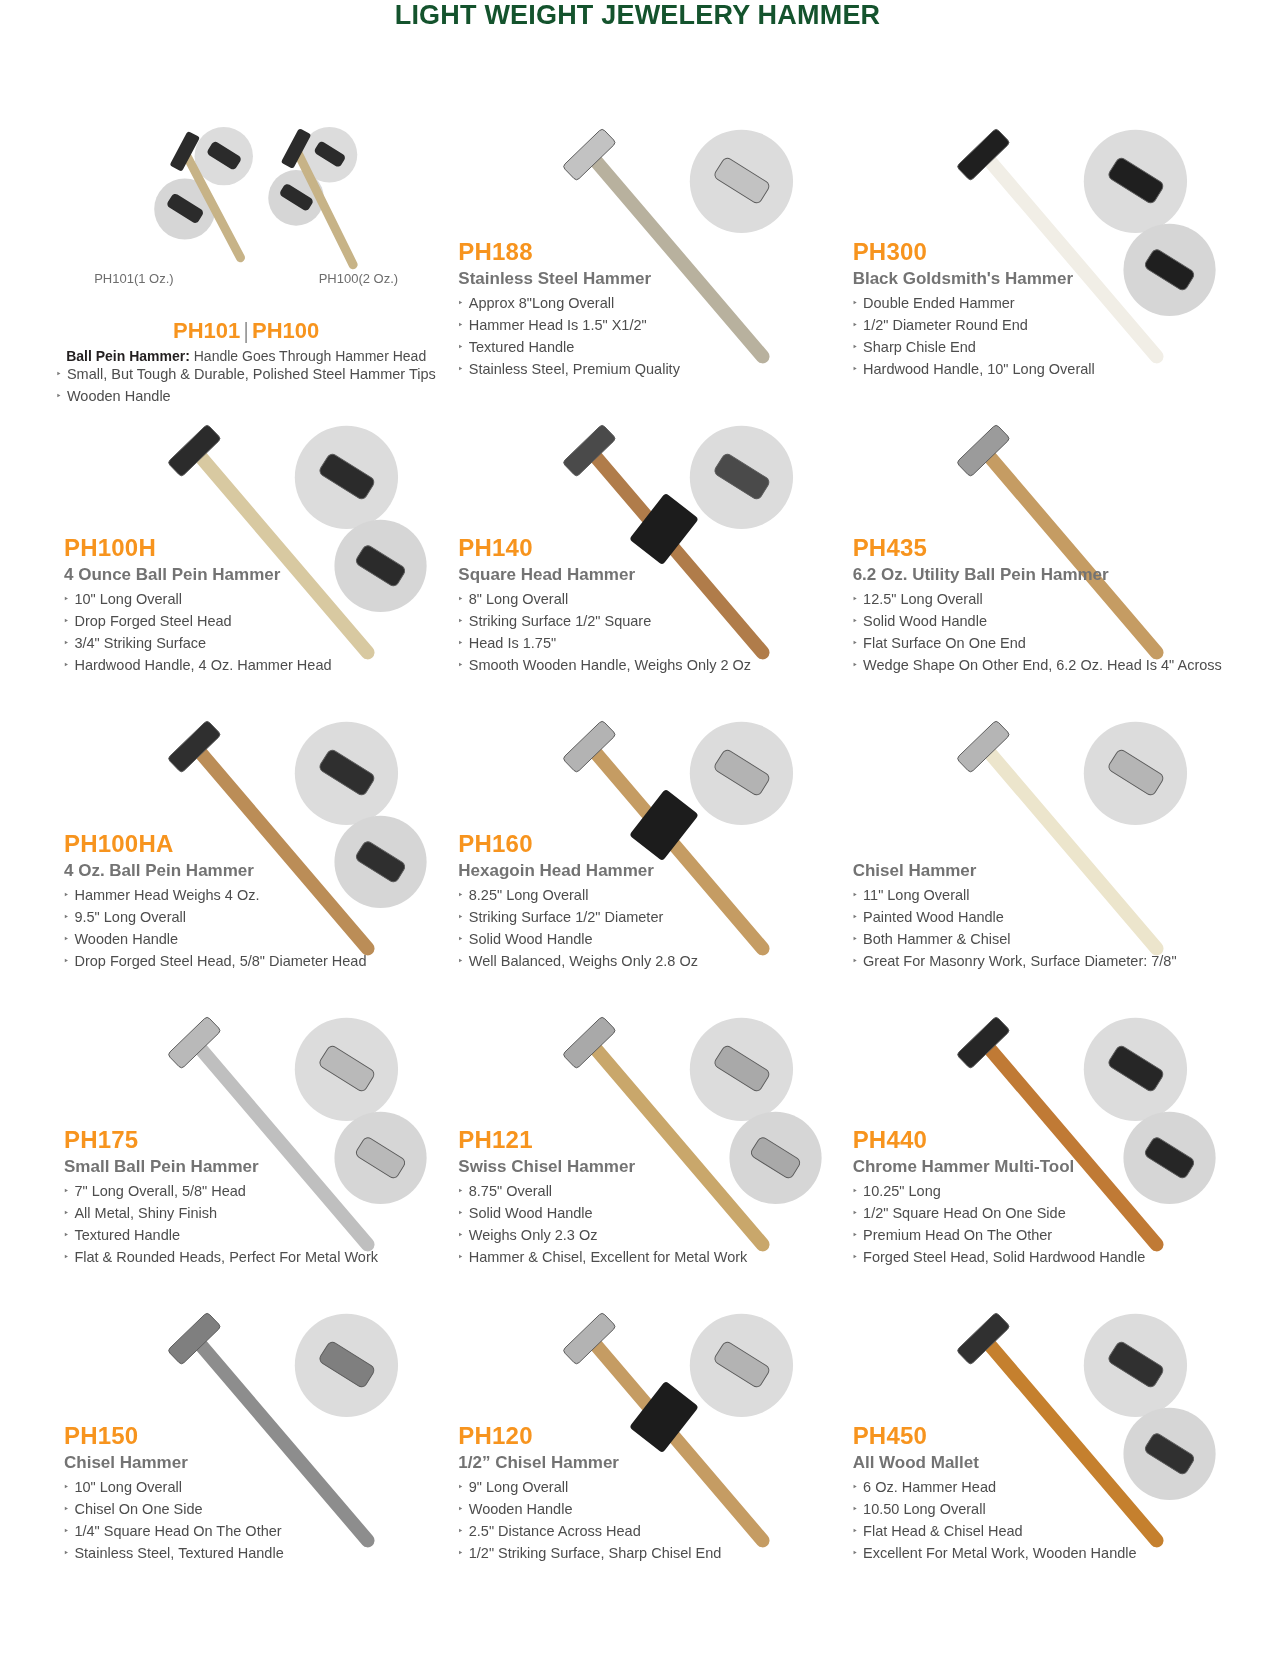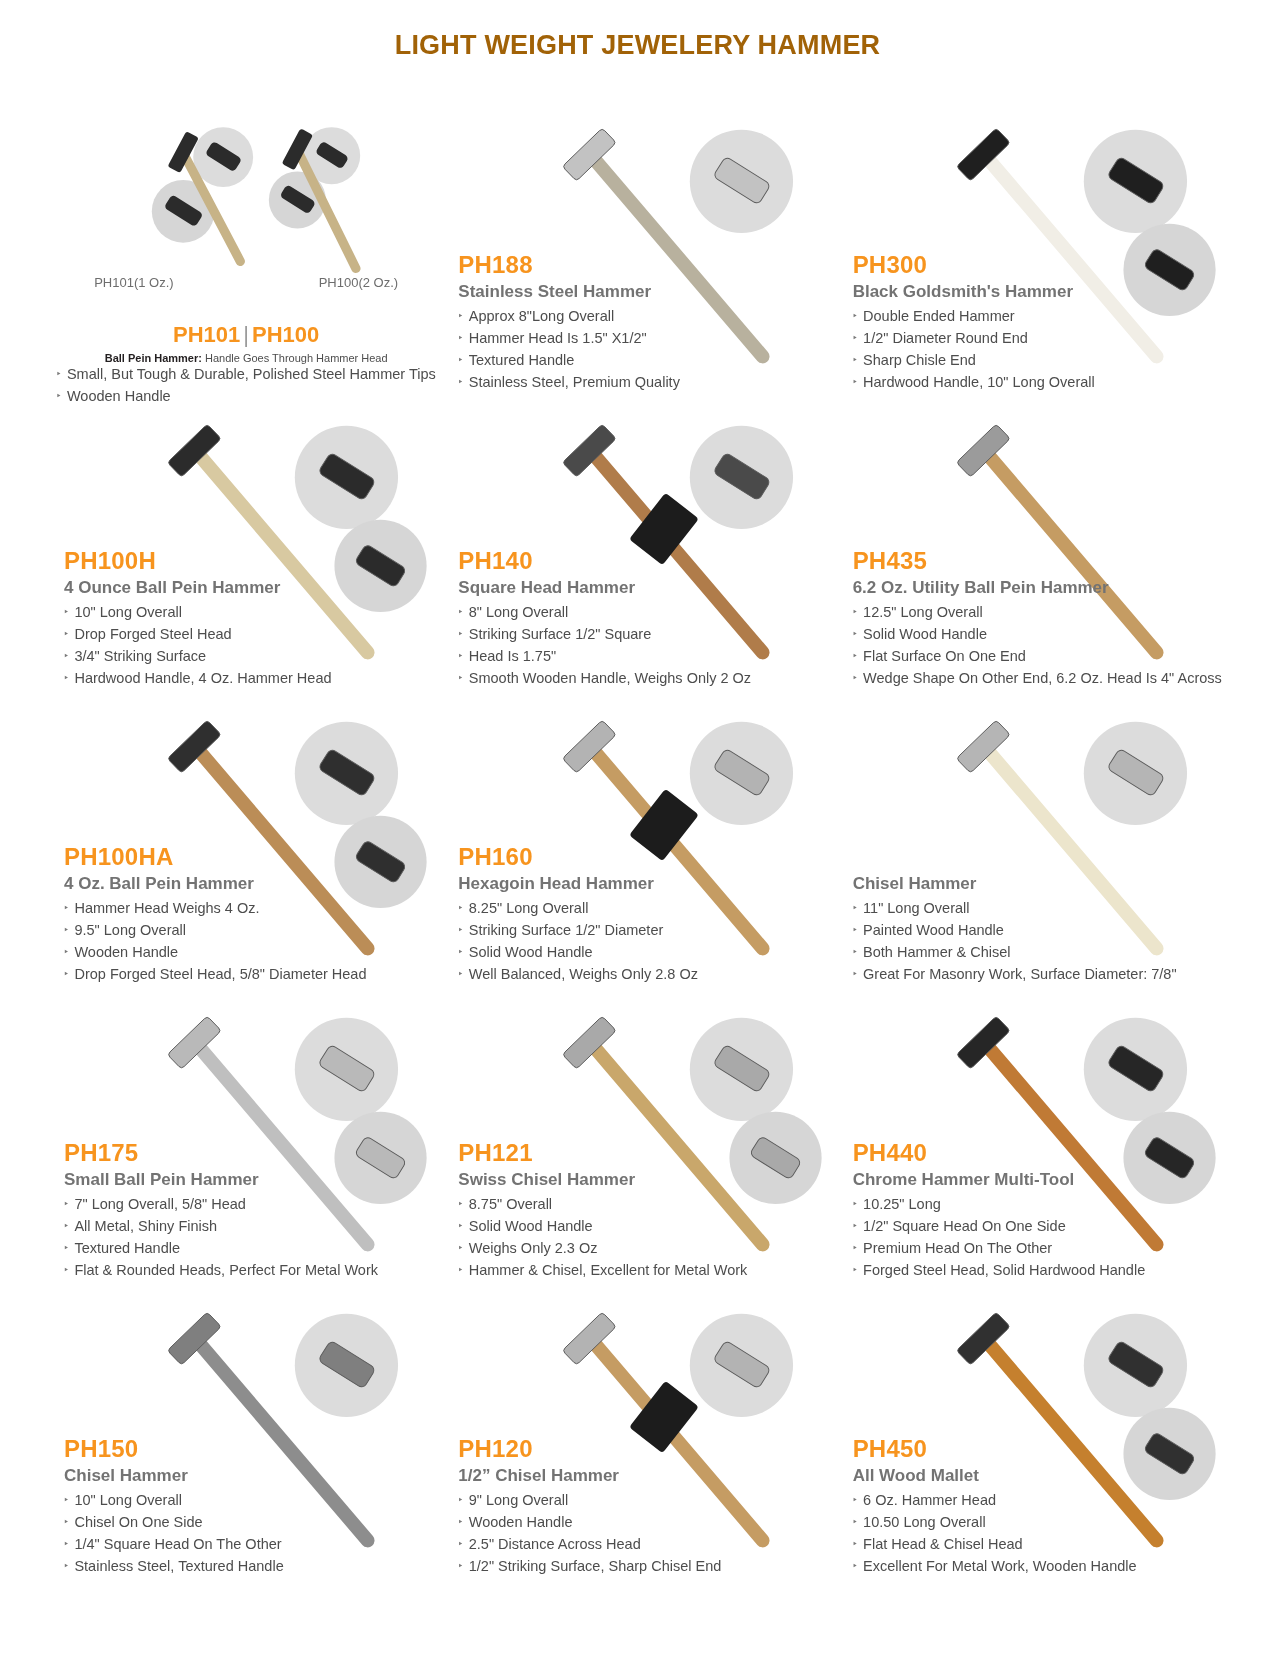--- a/index.html
+++ b/index.html
@@ -4,43 +4,42 @@
 <style>
   html,body{margin:0;padding:0;background:#ffffff;}
   .page{
     position:relative;
     width:1275px;height:1672px;
     background:#ffffff;
     font-family:"Liberation Sans", sans-serif;
     overflow:hidden;
   }
   .page-title{
-    padding-top:30px;
     text-align:center;
     font-size:27px;
     font-weight:800;
-    color:#a16207;
+    color:#14532d;
     letter-spacing:.2px;
   }
   .grid{
     position:absolute;
     top:112px;left:56px;right:50px;
     display:grid;
     grid-template-columns:repeat(3,1fr);
     grid-template-rows:repeat(5,296px);
     column-gap:14px;
   }
   .card{position:relative;}
   .card svg.hammer{
     position:absolute;top:6px;right:2px;
     width:295px;height:252px;
     z-index:1;
   }
   .card .text{
-    position:absolute;left:8px;bottom:14px;
+    position:absolute;left:8px;bottom:27px;
     z-index:2;max-width:345px;margin-top:17px;
   }
   .code{
     color:#f7941e;
     font-size:24px;
     font-weight:800;
     letter-spacing:.2px;
     margin-bottom:3px;
   }
   .pname{
@@ -70,21 +69,21 @@
     padding:0 28px;box-sizing:border-box;
     font-size:13px;color:#6d6d6d;
     margin-top:-2px;
   }
   .combo-code{
     margin-top:32px;
     font-size:22px;font-weight:800;color:#f7941e;
   }
   .combo-code .sep{color:#9b9b9b;font-weight:400;padding:0 3px;}
   .combo-title{
-    margin-top:4px;font-size:11px;color:#4d4d4d;text-align:left;white-space:nowrap;
+    margin-top:4px;font-size:14px;color:#4d4d4d;text-align:left;white-space:nowrap;
   }
   .combo-title b{color:#231f20;font-weight:800;}
   .first-card ul.bullets{text-align:left;}
   .first-card ul.bullets li{white-space:nowrap;}
 </style>
 </head>
 <body>
 
 <div class="page">
 

